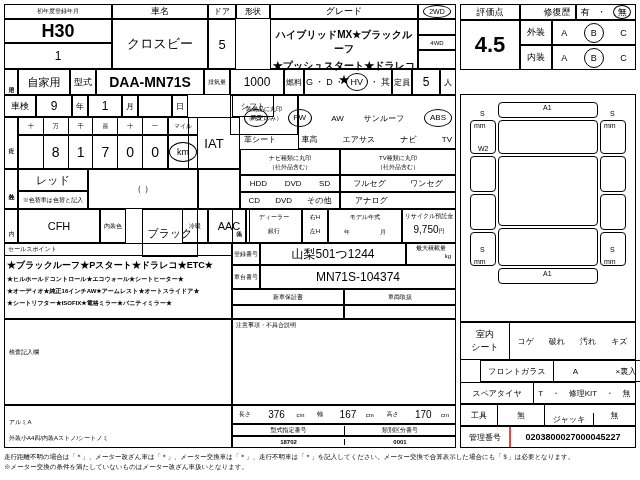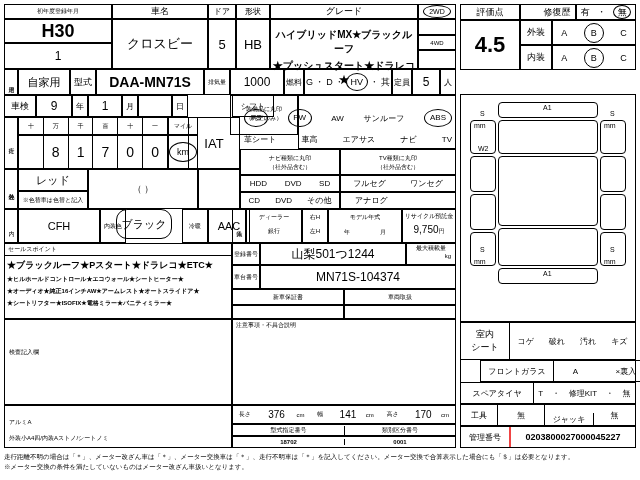--- a/index.html
+++ b/index.html
@@ -38,21 +38,20 @@
   <div class="bx ctr t9" style="left:270px;top:4px;width:148px;height:15px;">グレード</div>
   <div class="bx ctr tiny" style="left:418px;top:4px;width:38px;height:15px;">
     <span class="ellr ctr" style="width:28px;height:13px;font-size:7px;line-height:12px;text-align:center;">2WD</span>
   </div>
   <div class="bx ctr tiny" style="left:418px;top:35px;width:38px;height:15px;">4WD</div>
 
   <div class="bx ctr t18 b" style="left:4px;top:19px;width:108px;height:24px;">H30</div>
   <div class="bx ctr t12" style="left:4px;top:43px;width:108px;height:26px;">1</div>
   <div class="bx ctr t13" style="left:112px;top:19px;width:96px;height:50px;">クロスビー</div>
   <div class="bx ctr t13" style="left:208px;top:19px;width:28px;height:50px;">5</div>
-  <div class="bx ctr t13" style="left:236px;top:19px;width:34px;height:50px;">HB</div>
   <div class="bx" style="left:270px;top:19px;width:148px;height:50px;">
     <div class="t10 b" style="text-align:center;margin-top:8px;">ハイブリッドMX★ブラックルーフ</div>
     <div class="t10 b" style="text-align:center;margin-top:3px;">★プッシュスタート★ドラレコ★</div>
   </div>
   <div class="bx" style="left:418px;top:19px;width:38px;height:16px;"></div>
   <div class="bx" style="left:418px;top:50px;width:38px;height:19px;"></div>
 
   <div class="bx ctr tiny vert" style="left:4px;top:69px;width:14px;height:26px;">用途</div>
   <div class="bx ctr t11" style="left:18px;top:69px;width:52px;height:26px;">自家用</div>
   <div class="bx ctr t9" style="left:70px;top:69px;width:26px;height:26px;">型式</div>
@@ -174,21 +173,21 @@
   </div>
   <div class="bx" style="left:340px;top:192px;width:116px;height:17px;">
     <div style="display:flex;justify-content:flex-start;align-items:center;height:100%;padding-left:14px;">
       <span class="t8">アナログ</span>
     </div>
   </div>
 
   <div class="bx ctr tiny vert" style="left:4px;top:209px;width:14px;height:34px;">内</div>
   <div class="bx ctr t11" style="left:18px;top:209px;width:82px;height:34px;">CFH</div>
   <div class="bx ctr tiny" style="left:100px;top:209px;width:26px;height:34px;">内装色</div>
-  <div class="bx ctr t11" style="left:116px;top:209px;width:56px;height:30px;border-radius:11px;">ブラック</div>
+  <div class="bx ctr t11" style="left:142px;top:209px;width:56px;height:48px;">ブラック</div>
   <div class="bx ctr tiny" style="left:182px;top:209px;width:26px;height:34px;">冷暖</div>
   <div class="bx ctr t11" style="left:208px;top:209px;width:42px;height:34px;">AAC</div>
 
   <div class="bx ctr tiny vert" style="left:232px;top:209px;width:14px;height:34px;">輪入</div>
   <div class="bx" style="left:246px;top:209px;width:56px;height:34px;">
     <div class="tiny" style="text-align:center;margin-top:3px;">ディーラー</div>
     <div class="tiny" style="text-align:center;margin-top:5px;">銀行</div>
   </div>
   <div class="bx" style="left:302px;top:209px;width:26px;height:34px;">
     <div class="tiny" style="text-align:center;margin-top:3px;">右H</div>
@@ -240,21 +239,21 @@
   <div class="bx" style="left:4px;top:319px;width:228px;height:86px;">
     <div class="tiny" style="padding:28px 0 0 4px;">検査記入欄</div>
   </div>
 
   <div class="bx" style="left:232px;top:405px;width:224px;height:19px;">
     <div style="display:flex;height:100%;align-items:center;">
       <span class="tiny" style="width:24px;text-align:center;">長さ</span>
       <span class="t10" style="width:40px;text-align:center;">376</span>
       <span class="tiny" style="width:14px;">cm</span>
       <span class="tiny" style="width:20px;text-align:center;">幅</span>
-      <span class="t10" style="width:36px;text-align:center;">141</span>
+      <span class="t10" style="width:36px;text-align:center;">167</span>
       <span class="tiny" style="width:14px;">cm</span>
       <span class="tiny" style="width:26px;text-align:center;">高さ</span>
       <span class="t10" style="width:36px;text-align:center;">170</span>
       <span class="tiny" style="width:14px;">cm</span>
     </div>
   </div>
   <div class="bx" style="left:232px;top:424px;width:224px;height:12px;">
     <div style="display:flex;height:100%;align-items:center;">
       <span class="tiny" style="width:112px;text-align:center;border-right:1px solid #000;">型式指定番号</span>
       <span class="tiny" style="width:111px;text-align:center;">類別区分番号</span>

